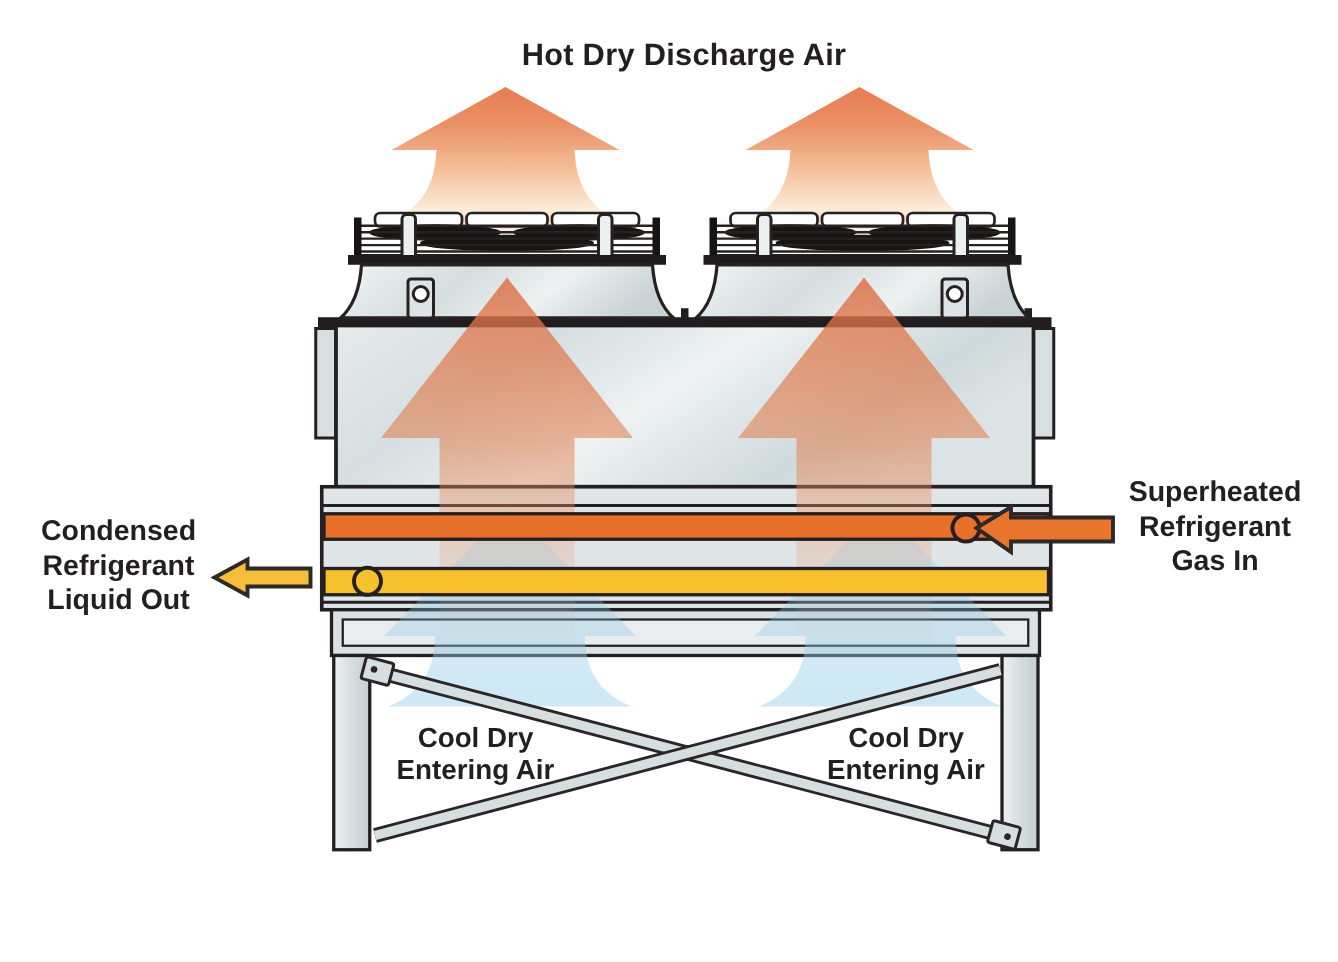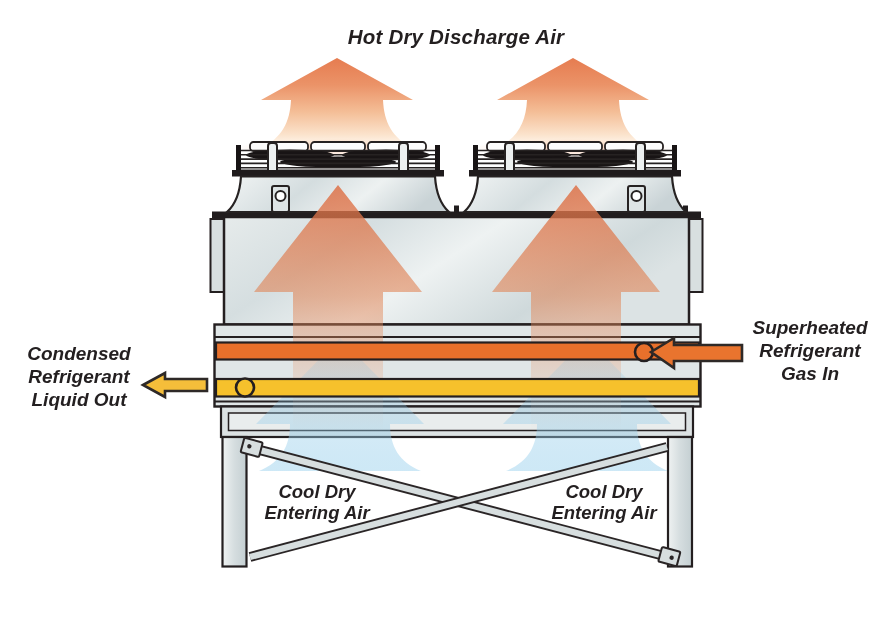--- a/index.html
+++ b/index.html
@@ -1,17 +1,17 @@
 <!DOCTYPE html>
 <html><head>
 <meta charset="utf-8">
 <style>
   html,body{margin:0;padding:0;background:#fff;}
   .stage{position:relative;width:892px;height:641px;background:#ffffff;overflow:hidden;
-         font-family:"Liberation Sans", sans-serif;font-style:italic;}
+         font-family:"Liberation Sans", sans-serif;}
   svg{position:absolute;left:0;top:0;}
   text{font-family:"Liberation Sans", sans-serif;font-weight:bold;fill:#231F20;}
   .title-text{font-size:20.5px;letter-spacing:.2px;}
   .side-label{font-size:19px;}
   .cool-label{font-size:18.5px;}
 </style>
 </head>
 <body>
 
 <div class="stage">

